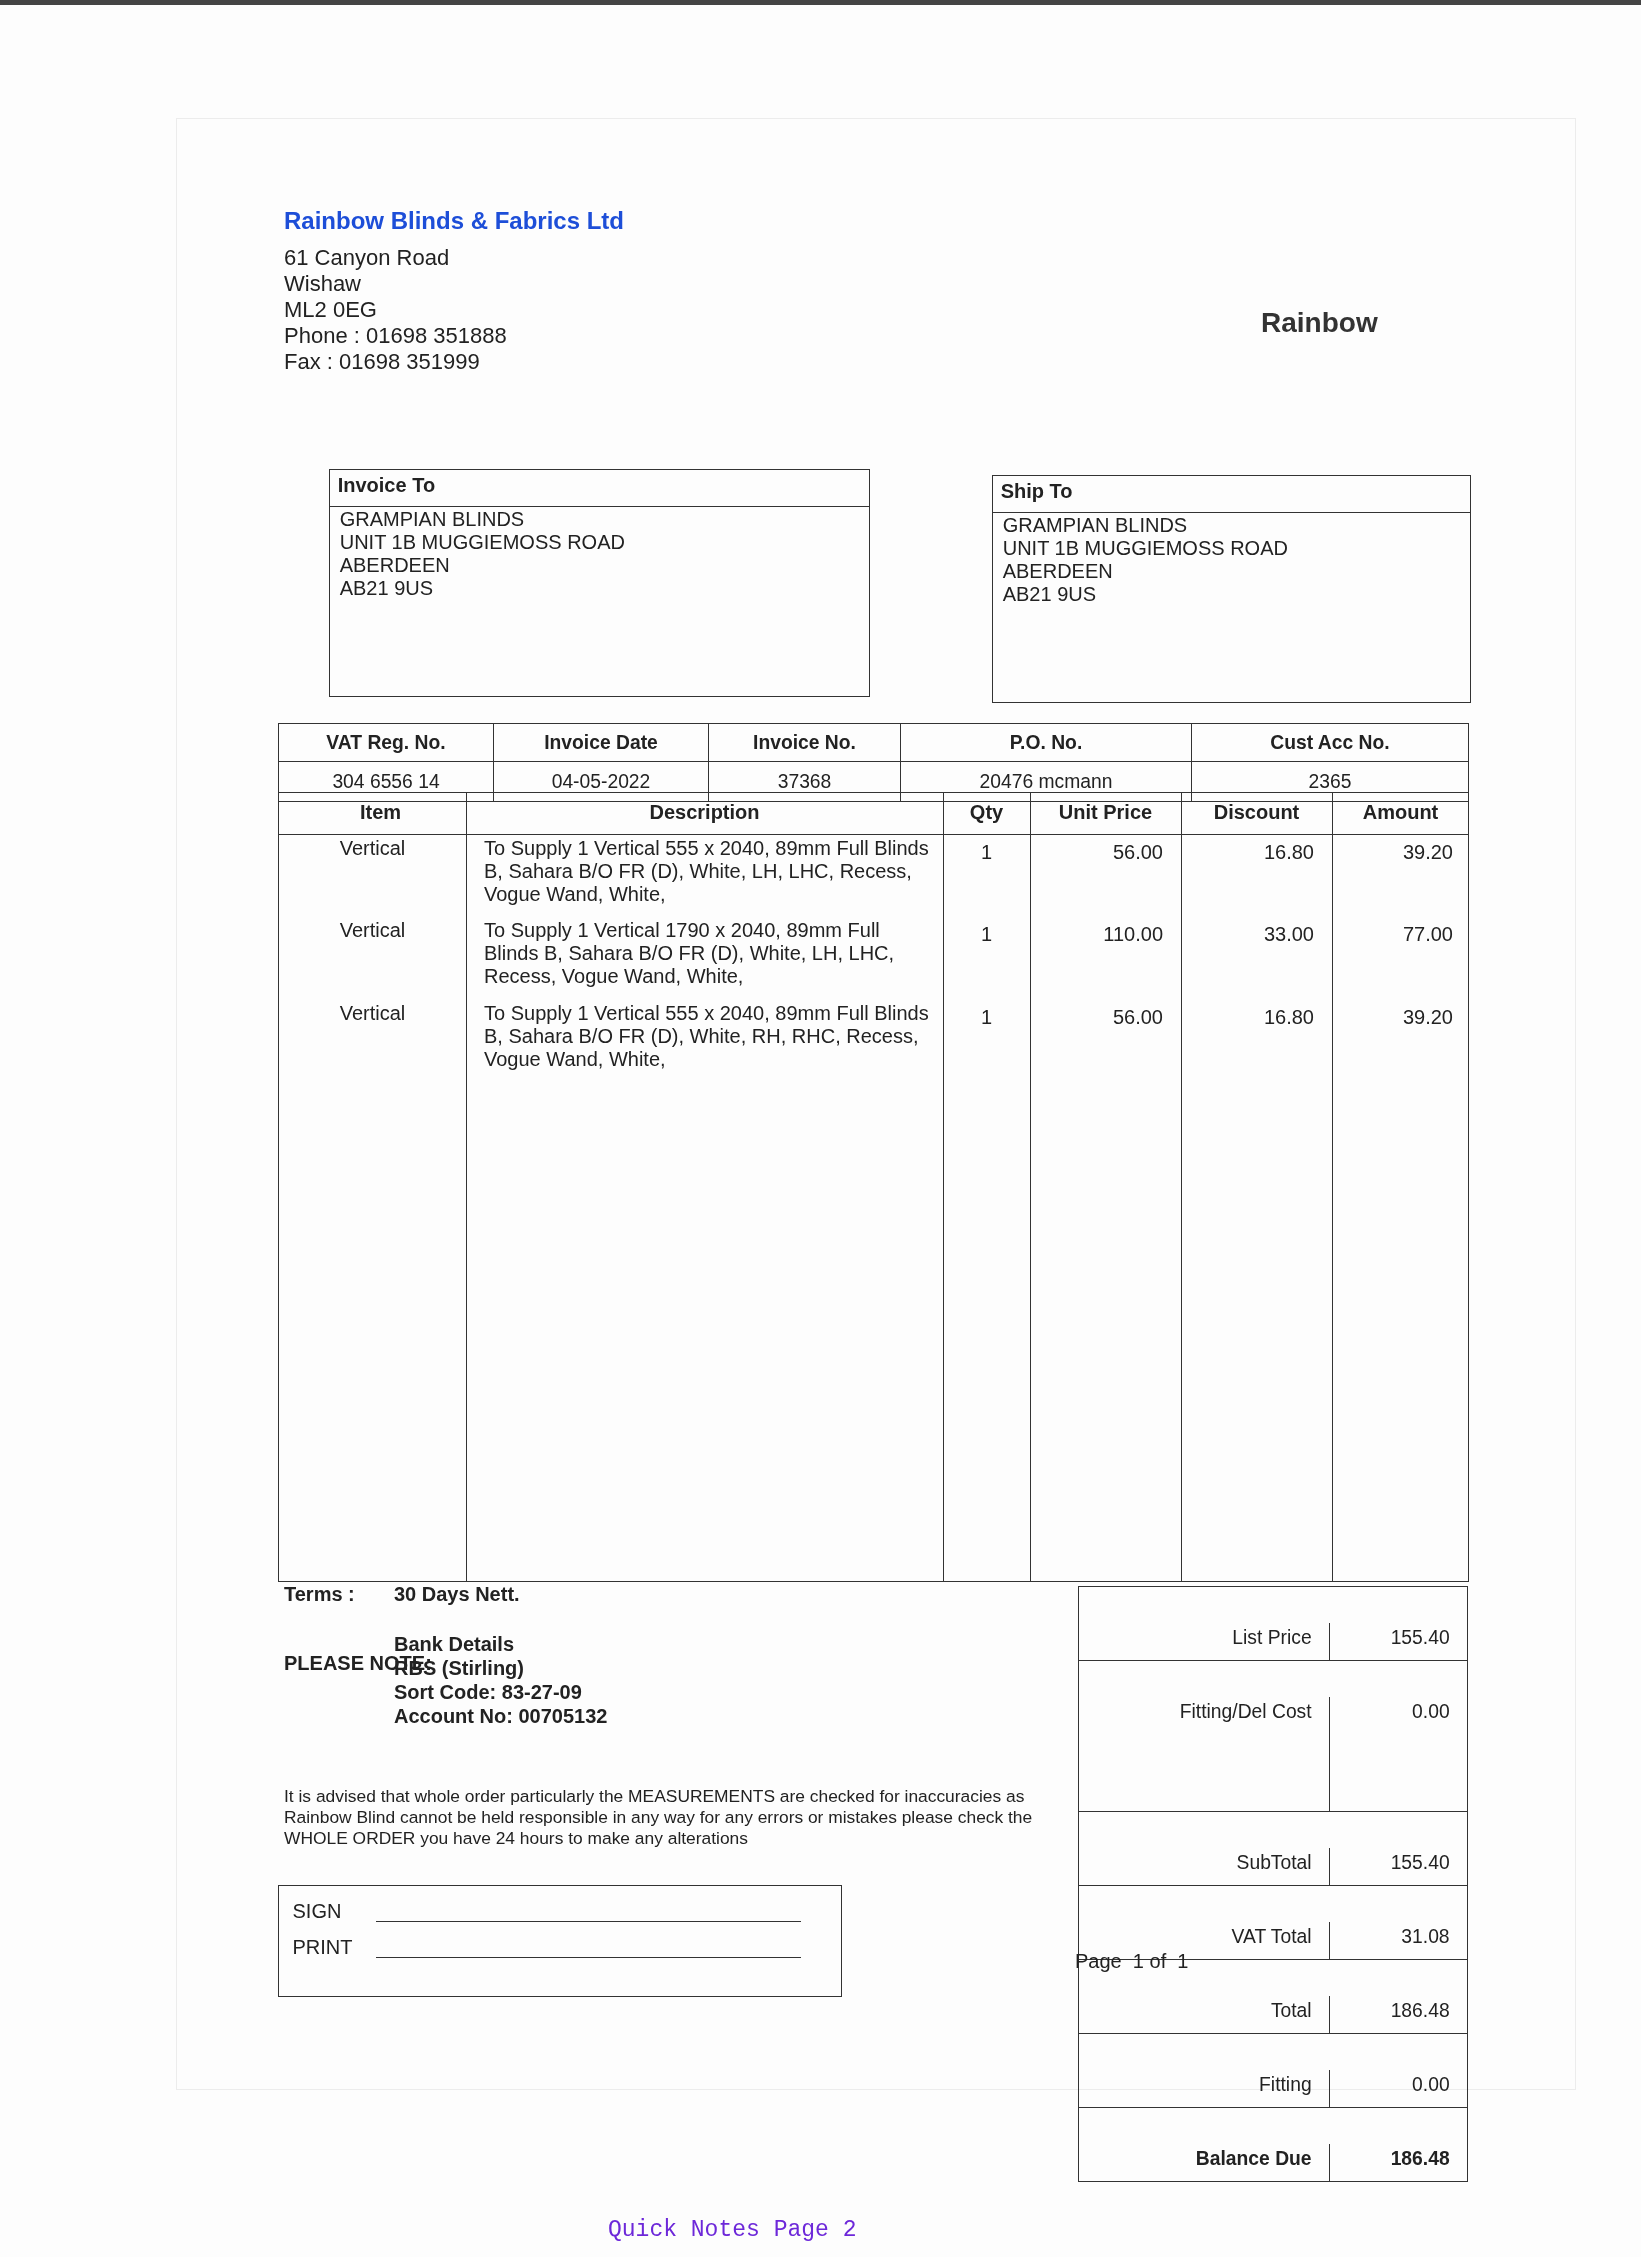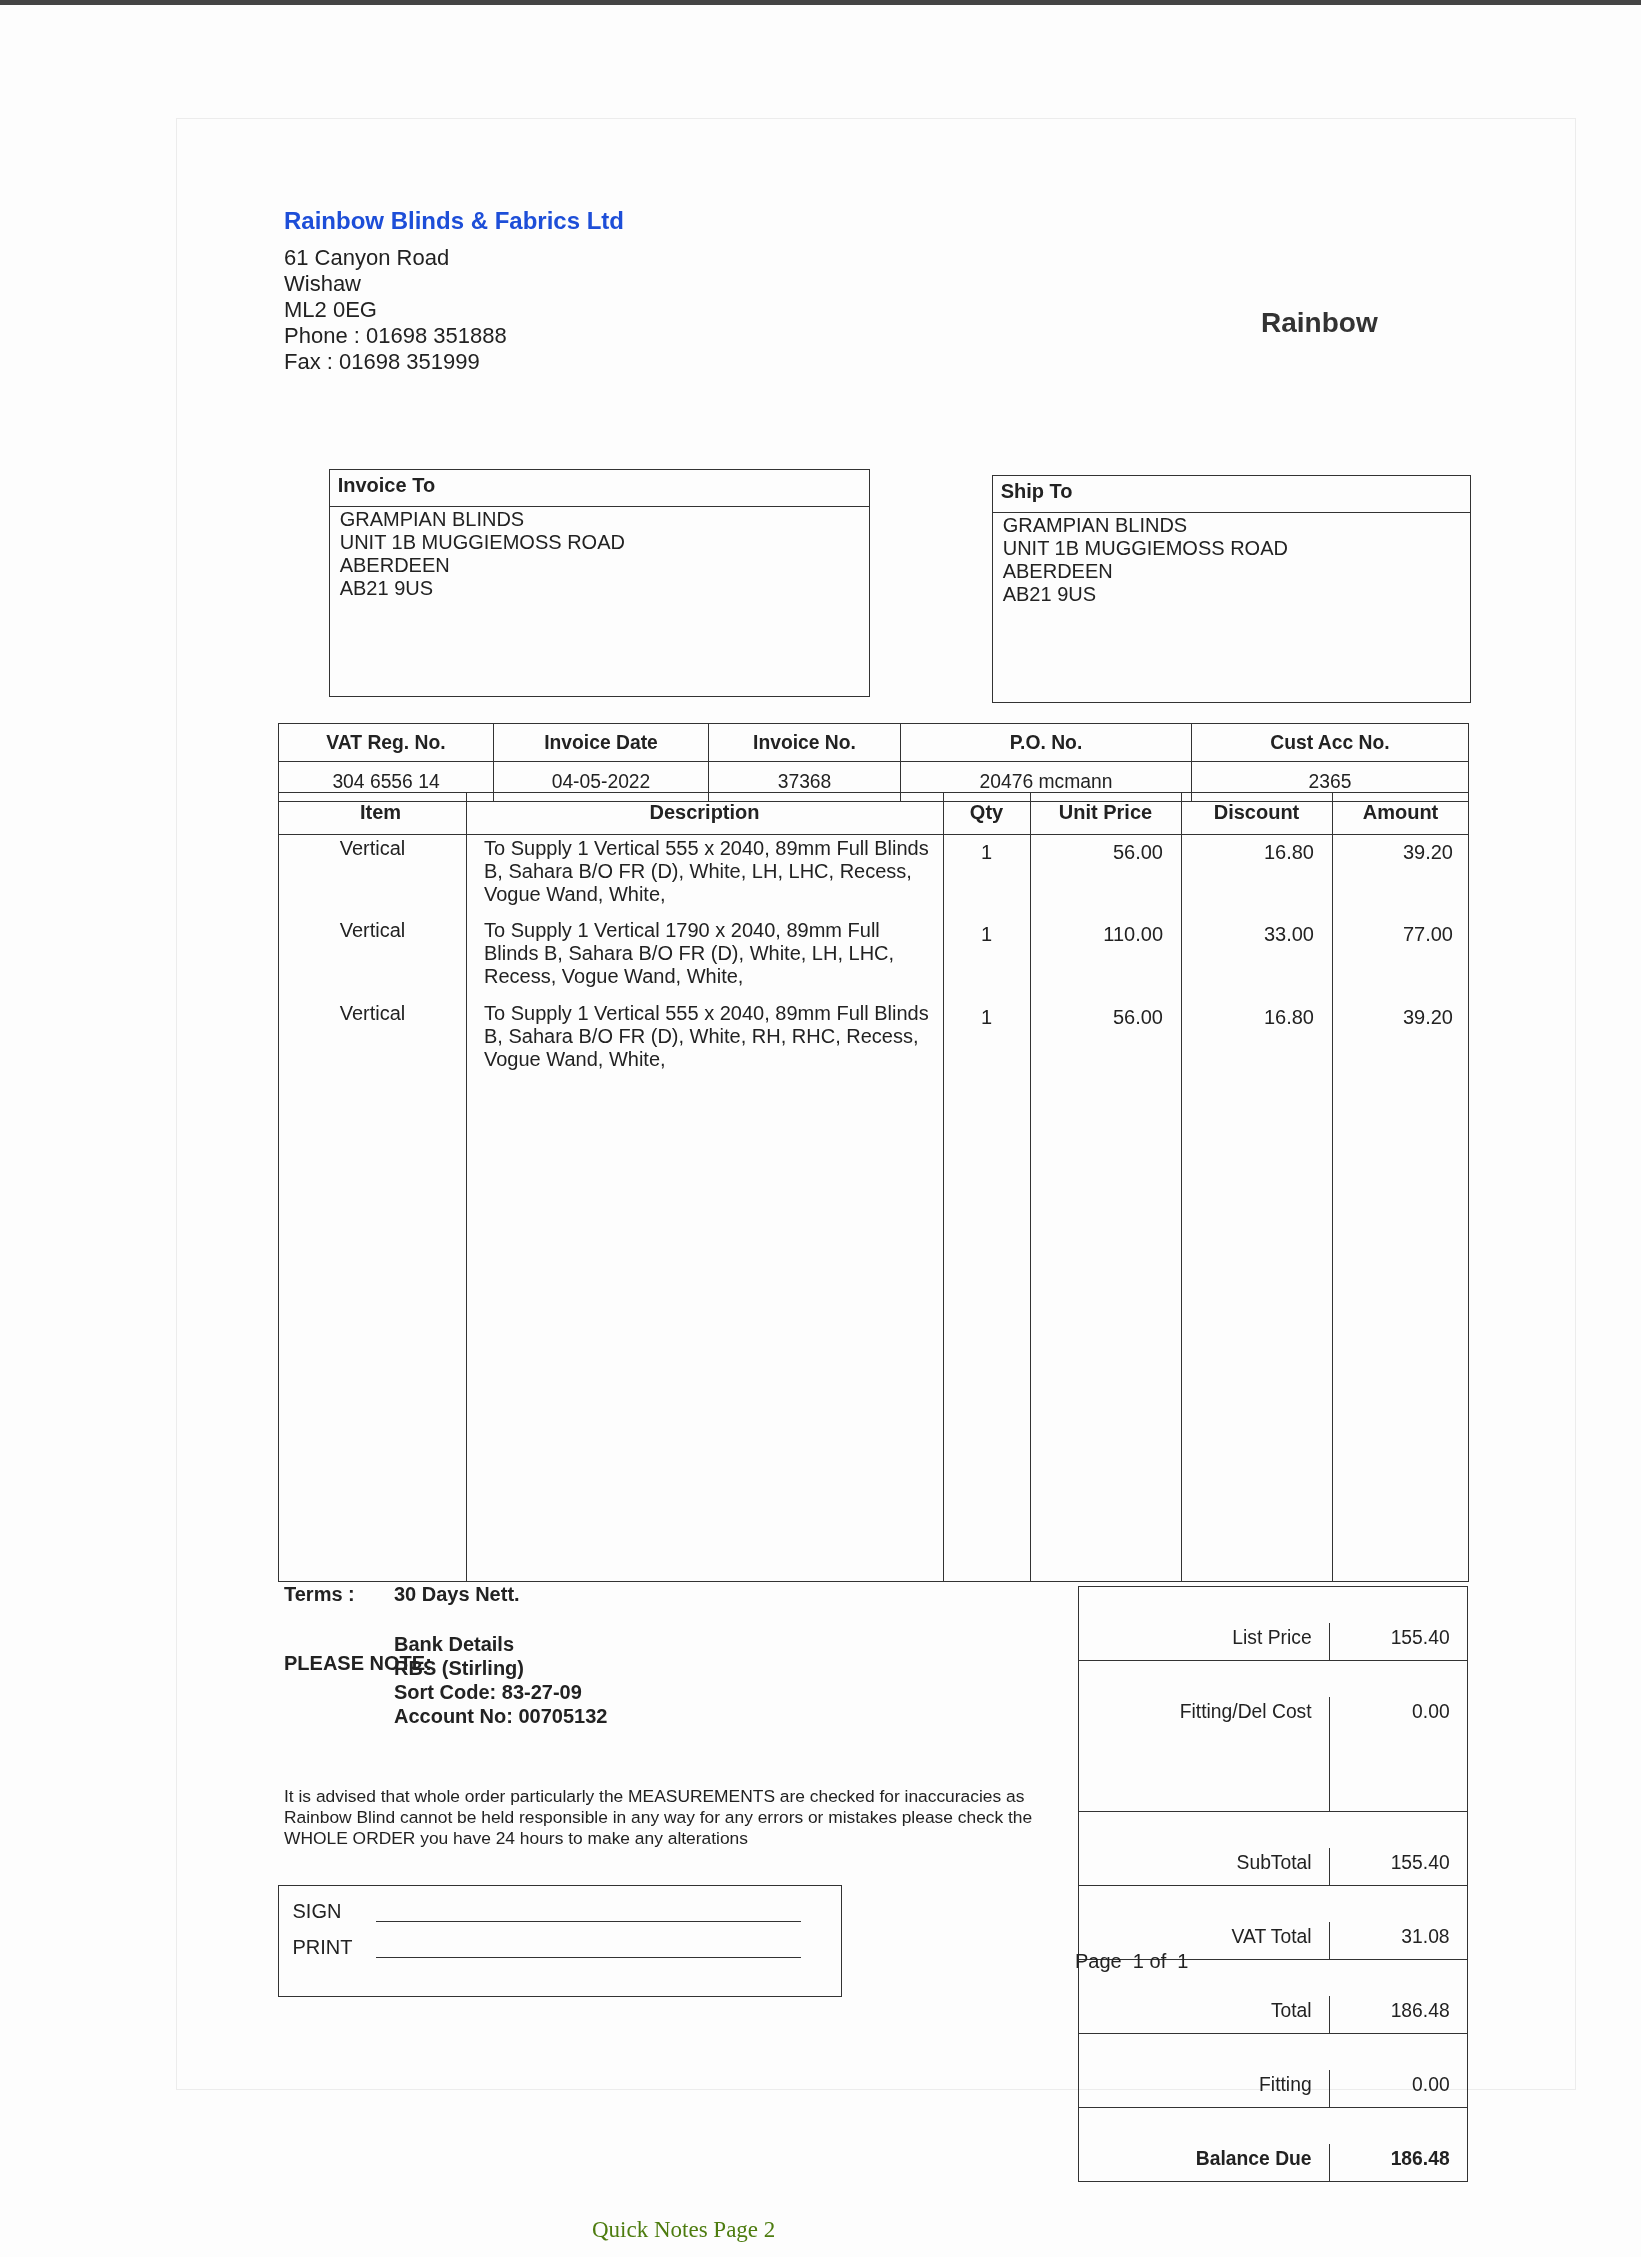--- a/index.html
+++ b/index.html
@@ -31,21 +31,21 @@
   .note-title { left:284px; top:1652px; font-size:20px; font-weight:bold; }
   .note-text { left:284px; top:1786px; font-size:17.4px; line-height:21px; width:772px; }
   .totals { position:absolute; left:1078px; top:1586px; width:390px; border:1.9px solid #333; box-sizing:border-box; font-size:19.3px; }
   .totals .tr { display:flex; border-bottom:1.9px solid #333;margin-top:36px; }
   .totals .tr:last-child { border-bottom:none; }
   .totals .lbl { width:251px; border-right:1.9px solid #333; text-align:right; padding:3.9px 17.4px 0 0; box-sizing:border-box; }
   .totals .val { flex:1; text-align:right; padding:3.9px 17.4px 0 0; box-sizing:border-box; }
   .sign-box { position:absolute; left:278px; top:1885px; width:564px; height:112px; border:1.9px solid #333; box-sizing:border-box; font-size:20px; }
   .sign-line { position:absolute; left:97px; width:425px; border-bottom:1.9px solid #333; }
   .page-num { left:1075px; top:1950px; font-size:20px; }
-  .footer { left:592px; top:2217px; font-family:Liberation Serif, serif; font-size:23px; color:#4d7c0f; }
+  .footer { left:608px; top:2217px; font-family:Liberation Mono, monospace; font-size:23px; color:#6d28d9; }
 </style>
 </head>
 <body>
 
 <div class="topedge"></div>
 <div class="sheet"></div>
 
 <div class="abs company-name">Rainbow Blinds &amp; Fabrics Ltd</div>
 <div class="abs company-lines">
   <div>61 Canyon Road</div>

